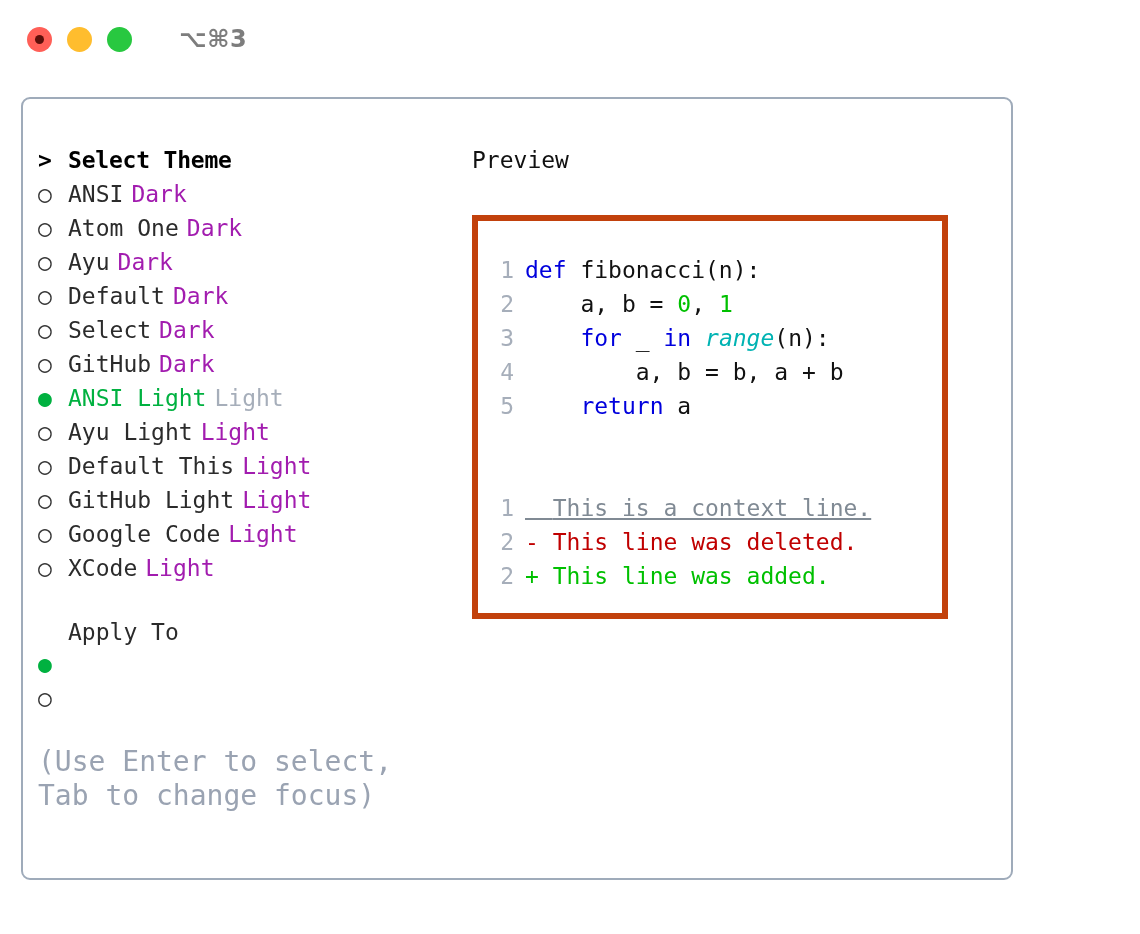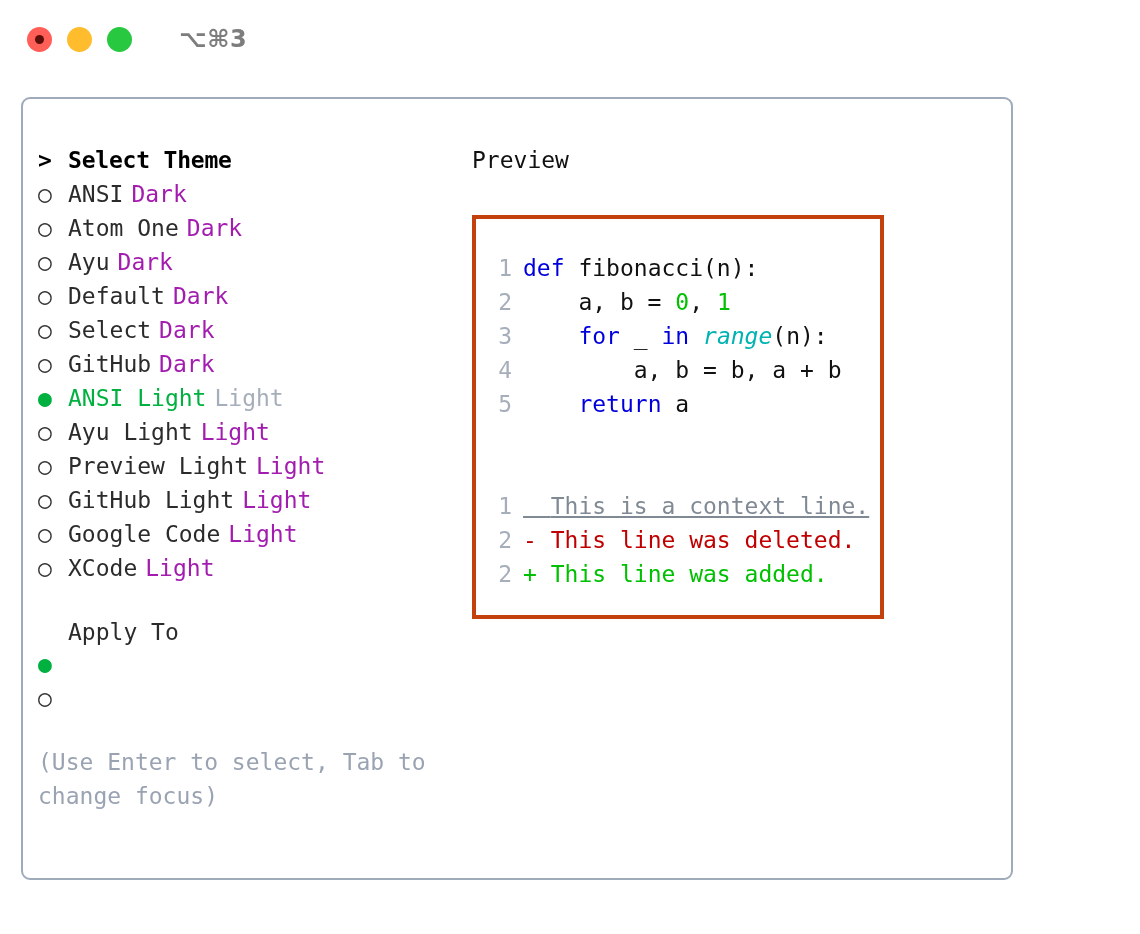--- a/index.html
+++ b/index.html
@@ -147,38 +147,38 @@
     color: #a6aeba;
   }
 
   .spacer-sm { height: 18px; }
   .spacer-md { height: 30px; }
 
   
   #hint {
     margin-top: 6px;
     color: #9aa3b2;
-    font-size: 23px;
+    font-size: 28px;
     line-height: 34px;
     width: 420px;
     white-space: pre-wrap;
   }
 
   
   #preview-title {
     font-size: 23px;
     color: #111111;
     height: 34px;
     white-space: pre;
   }
   #preview-box {
     margin-top: 34px;
-    width: 412px;
+    width: 476px;
     height: 404px;
-    border: 4px solid #c2410c;
+    border: 6px solid #c2410c;
     box-sizing: border-box;
     background: #ffffff;
     position: relative;
   }
   #code {
     position: absolute;
     left: 14px;
     top: 32px;
     font-size: 23px;
     line-height: 34px;
@@ -230,21 +230,21 @@
 
         <div id="theme-list">
             <div class="row"><span class="marker off">○</span><span class="label">ANSI</span><span class="mode">Dark</span></div>
             <div class="row"><span class="marker off">○</span><span class="label">Atom One</span><span class="mode">Dark</span></div>
             <div class="row"><span class="marker off">○</span><span class="label">Ayu</span><span class="mode">Dark</span></div>
             <div class="row"><span class="marker off">○</span><span class="label">Default</span><span class="mode">Dark</span></div>
             <div class="row"><span class="marker off">○</span><span class="label">Select</span><span class="mode">Dark</span></div>
             <div class="row"><span class="marker off">○</span><span class="label">GitHub</span><span class="mode">Dark</span></div>
             <div class="row selected"><span class="marker on">●</span><span class="label">ANSI Light</span><span class="mode">Light</span></div>
             <div class="row"><span class="marker off">○</span><span class="label">Ayu Light</span><span class="mode">Light</span></div>
-            <div class="row"><span class="marker off">○</span><span class="label">Preview Light</span><span class="mode">Light</span></div>
+            <div class="row"><span class="marker off">○</span><span class="label">Default This</span><span class="mode">Light</span></div>
             <div class="row"><span class="marker off">○</span><span class="label">GitHub Light</span><span class="mode">Light</span></div>
             <div class="row"><span class="marker off">○</span><span class="label">Google Code</span><span class="mode">Light</span></div>
             <div class="row"><span class="marker off">○</span><span class="label">XCode</span><span class="mode">Light</span></div>
           </div>
 
         <div class="spacer-md"></div>
 
         <div class="row">
           <span class="marker empty">○</span>
           <span class="label">Apply To</span>

